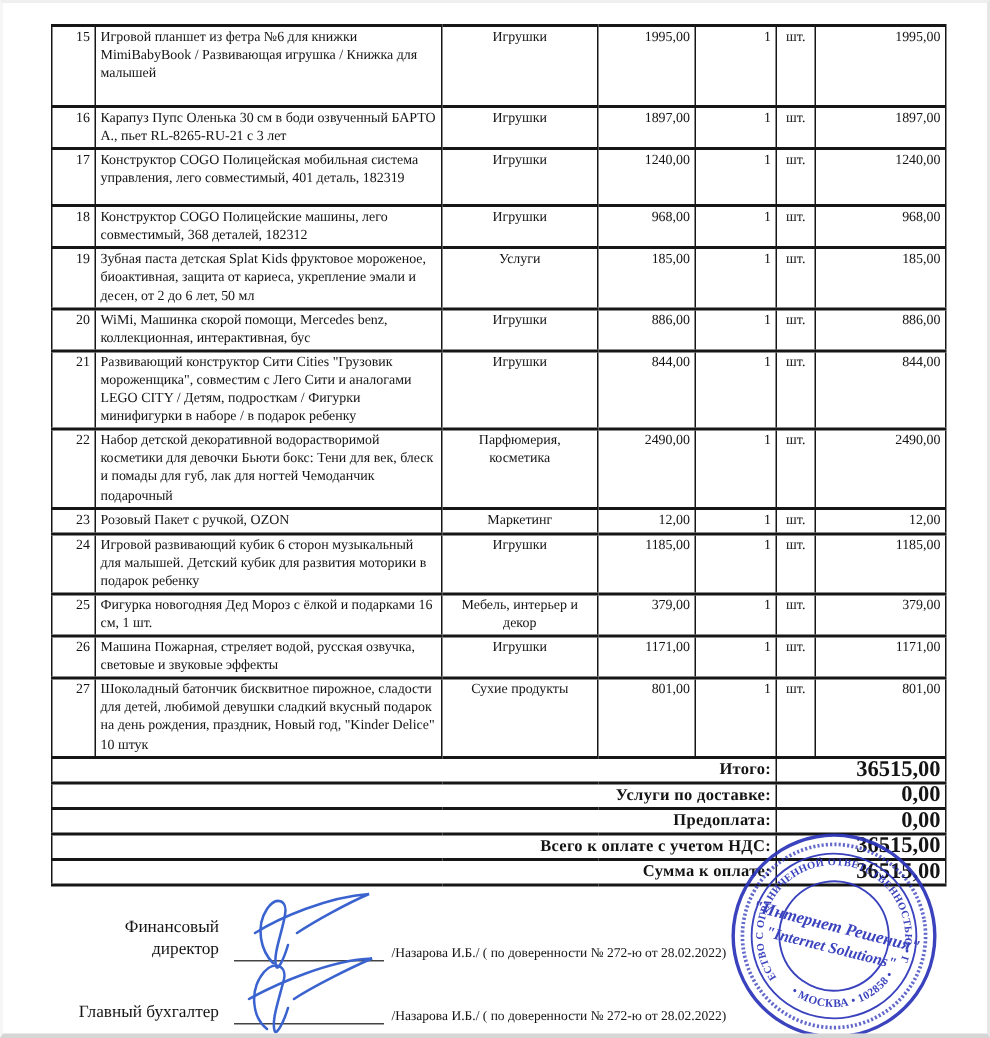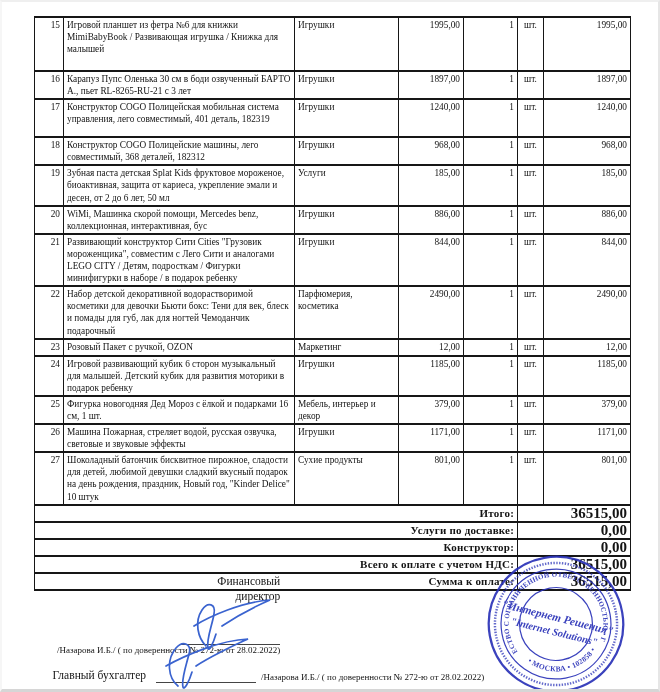--- a/index.html
+++ b/index.html
@@ -24,21 +24,21 @@
     font-family:"Liberation Serif", serif;
     font-size:9.3px;line-height:12.1px;
   }
   table.inv td{
     border:1px solid #161616;
     border-top-width:2px;border-bottom-width:2px;
     padding:1px 3px;vertical-align:top;overflow:hidden;
   }
   td.c-num{text-align:right;padding-right:4px;}
   td.c-desc{text-align:left;}
-  td.c-cat{}
+  td.c-cat{text-align:center;}
   td.c-price{text-align:right;}
   td.c-qty{text-align:right;padding-right:6px;}
   td.c-unit{text-align:center;padding-left:1px;padding-right:1px;margin-left:32px;}
   td.c-total{text-align:right;}
   tbody.items tr:nth-child(1){height:54px;padding-left:36px;}
   tbody.items tr:nth-child(2){height:27px;}
   tbody.items tr:nth-child(3){height:38px;}
   tbody.items tr:nth-child(4){height:27px;}
   tbody.items tr:nth-child(5){height:38px;padding-left:24px;}
   tbody.items tr:nth-child(6){height:27px;}
@@ -219,35 +219,35 @@
     <tbody class="totals">
       <tr>
         <td class="sum-label" colspan="5">Итого:</td>
         <td class="sum-value" colspan="2">36515,00</td>
       </tr>
       <tr>
         <td class="sum-label" colspan="5">Услуги по доставке:</td>
         <td class="sum-value" colspan="2">0,00</td>
       </tr>
       <tr>
-        <td class="sum-label" colspan="5">Конструктор:</td>
+        <td class="sum-label" colspan="5">Предоплата:</td>
         <td class="sum-value" colspan="2">0,00</td>
       </tr>
       <tr>
         <td class="sum-label" colspan="5">Всего к оплате с учетом НДС:</td>
         <td class="sum-value" colspan="2">36515,00</td>
       </tr>
       <tr>
         <td class="sum-label" colspan="5">Сумма к оплате:</td>
         <td class="sum-value" colspan="2">36515,00</td>
       </tr>
     </tbody>
   </table>
 
-  <div class="sig-block" style="top:572px;flex-direction:column;">
+  <div class="sig-block" style="top:598px;">
     <div class="sig-role">Финансовый директор</div>
     <div class="sig-line">
       <svg class="sig-stroke" width="120" height="58" viewBox="0 0 120 58">
         <g fill="none" stroke="#3a63cf" stroke-width="1.7" stroke-linecap="round">
           <path d="M34 50 C 26 42, 22 26, 30 14 C 36 5, 44 8, 42 18 C 40 30, 34 44, 36 52 C 37 56, 41 48, 44 38"></path>
           <path d="M22 30 C 38 20, 70 6, 98 4 C 84 10, 62 22, 50 30"></path>
         </g>
       </svg>
     </div>
     <div class="sig-name">/Назарова И.Б./ ( по доверенности № 272-ю от 28.02.2022)</div>

